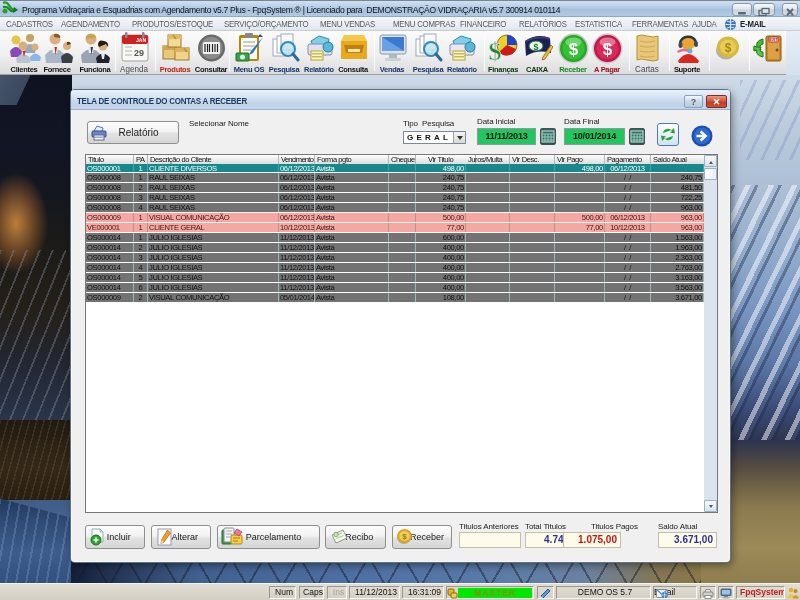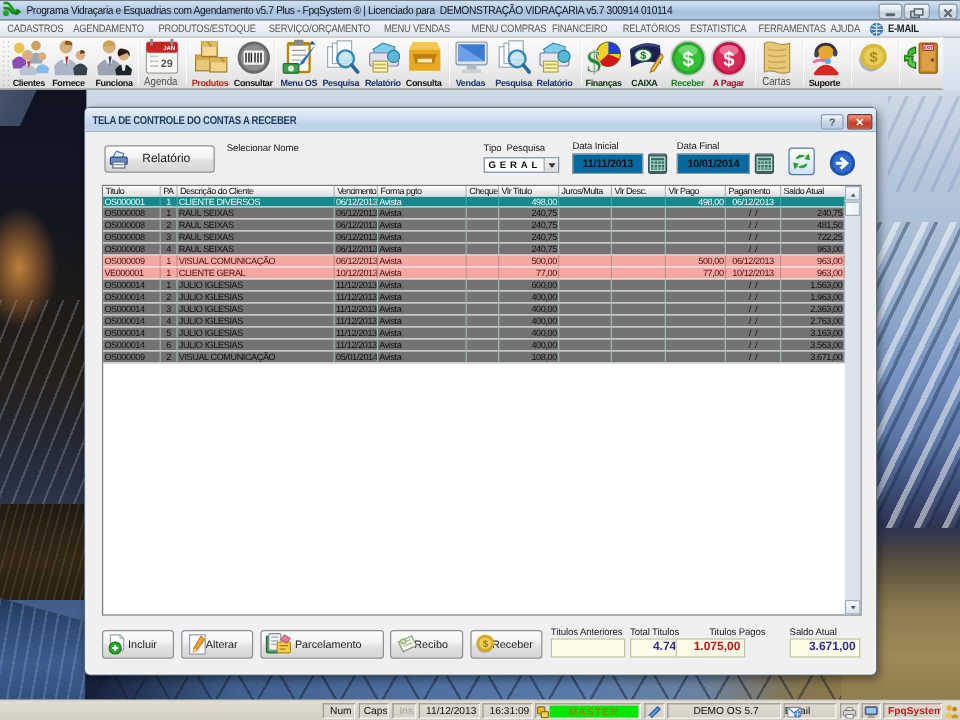--- a/index.html
+++ b/index.html
@@ -49,21 +49,21 @@
 #wtitle .t{position:absolute;left:6px;top:4.5px;font-size:9.5px;font-weight:bold;color:#1c3a5e;letter-spacing:-0.3px;transform:scaleX(0.84);transform-origin:0 0}
 #whelp{position:absolute;left:613px;top:5px;width:19px;height:13px;background:linear-gradient(180deg,#f2f7fb,#c9d8e8 50%,#b9cbdf);border:1px solid #8aa0b8;border-radius:2px;color:#555e66;font-size:9px;font-weight:bold;text-align:center;line-height:12px}
 #wclose{position:absolute;left:635px;top:5px;width:21px;height:13px;background:linear-gradient(180deg,#ec9a80,#d4553c 45%,#c03c28 60%,#cc5238);border:1px solid #7e3020;border-radius:2px;color:#fff;font-size:9px;font-weight:bold;text-align:center;line-height:12px}
 .lab{position:absolute;font-size:8px;color:#1a1a1a;white-space:nowrap;letter-spacing:-0.1px}
 
 .btn{position:absolute;background:linear-gradient(180deg,#fdfdfd 0%,#f2f2f2 45%,#e2e2e2 55%,#d5d5d5 100%);border:1px solid #8e8e8e;border-radius:3px;font-size:9px;color:#1a1a1a;text-align:center}
 
 .cmb{position:absolute;height:13px;background:#fff;border:1px solid #7a8a99;font-size:8px;font-weight:bold;color:#111;line-height:11px;padding-left:3px;letter-spacing:0.5px;white-space:nowrap}
 .cmb .ar{position:absolute;right:0;top:0;width:12px;height:11px;background:linear-gradient(180deg,#f4f4f4,#d8d8d8);border-left:1px solid #9aa4ae}
 .cmb .ar:after{content:"";position:absolute;left:3px;top:4px;border:3px solid transparent;border-top:4px solid #333}
-.dte{position:absolute;height:17px;background:#0369a1;border:1px solid #8a9aa0;font-size:9px;font-weight:bold;color:#111;text-align:center;line-height:15px;letter-spacing:-0.2px}
+.dte{position:absolute;height:17px;background:#22c55e;border:1px solid #8a9aa0;font-size:9px;font-weight:bold;color:#111;text-align:center;line-height:15px;letter-spacing:-0.2px}
 .cal{position:absolute;width:16px;height:17px;border:1px solid #40505a;border-radius:2px;background:linear-gradient(180deg,#35685e,#24584e);overflow:hidden}
 
 #grid{position:absolute;left:14px;top:63.5px;width:633px;height:359px;background:#fff;border:1px solid #777}
 #ghead{position:absolute;left:0;top:0;width:618px;height:9px;background:linear-gradient(180deg,#ffffff,#e9e9e9 60%,#dedede)}
 .hc{position:absolute;top:0;height:9px;font-size:7.5px;color:#111;line-height:9px;padding-left:2px;border-right:1px solid #b6b6b6;white-space:nowrap;overflow:hidden;letter-spacing:-0.4px}
 .row{position:absolute;left:0;width:618px;height:9.95px;border-bottom:1px solid #fff}
 .row.g{background:#737373}
 .row.p{background:#f5a8a2}
 .row.t{background:#15898c}
 .cc{position:absolute;top:0;height:8.95px;font-size:7.6px;color:#101010;line-height:9.2px;white-space:nowrap;overflow:hidden;letter-spacing:-0.35px;border-right:1px solid #a3b4b8;padding:0 1px}
@@ -393,21 +393,21 @@
       </svg>
 
   <div id="grid">
    <div id="ghead">
     <span class="hc" style="left:0;width:48px">Titulo</span>
           <span class="hc" style="left:48px;width:14px">PA</span>
           <span class="hc" style="left:62px;width:131px">Descrição do Cliente</span>
           <span class="hc" style="left:193px;width:36px;letter-spacing:-0.7px">Vencimento</span>
           <span class="hc" style="left:229px;width:74px">Forma pgto</span>
           <span class="hc" style="left:303px;width:27px">Cheque</span>
-          <span class="hc" style="left:330px;width:50px">Vlr Titulo</span>
+          <span class="hc" style="left:340px;width:50px">Vlr Titulo</span>
           <span class="hc" style="left:380px;width:44px">Juros/Multa</span>
           <span class="hc" style="left:424px;width:45px">Vlr Desc.</span>
           <span class="hc" style="left:469px;width:50px">Vlr Pago</span>
           <span class="hc" style="left:519px;width:46px">Pagamento</span>
           <span class="hc" style="left:565px;width:53px;border-right:none">Saldo Atual</span>
    </div>
    <div id="rows">
     <div class="row t" style="top:9.00px">
             <span class="cc" style="left:0px;width:48px">OS000001</span>
             <span class="cc" style="left:48px;width:14px;text-align:center">1</span>

